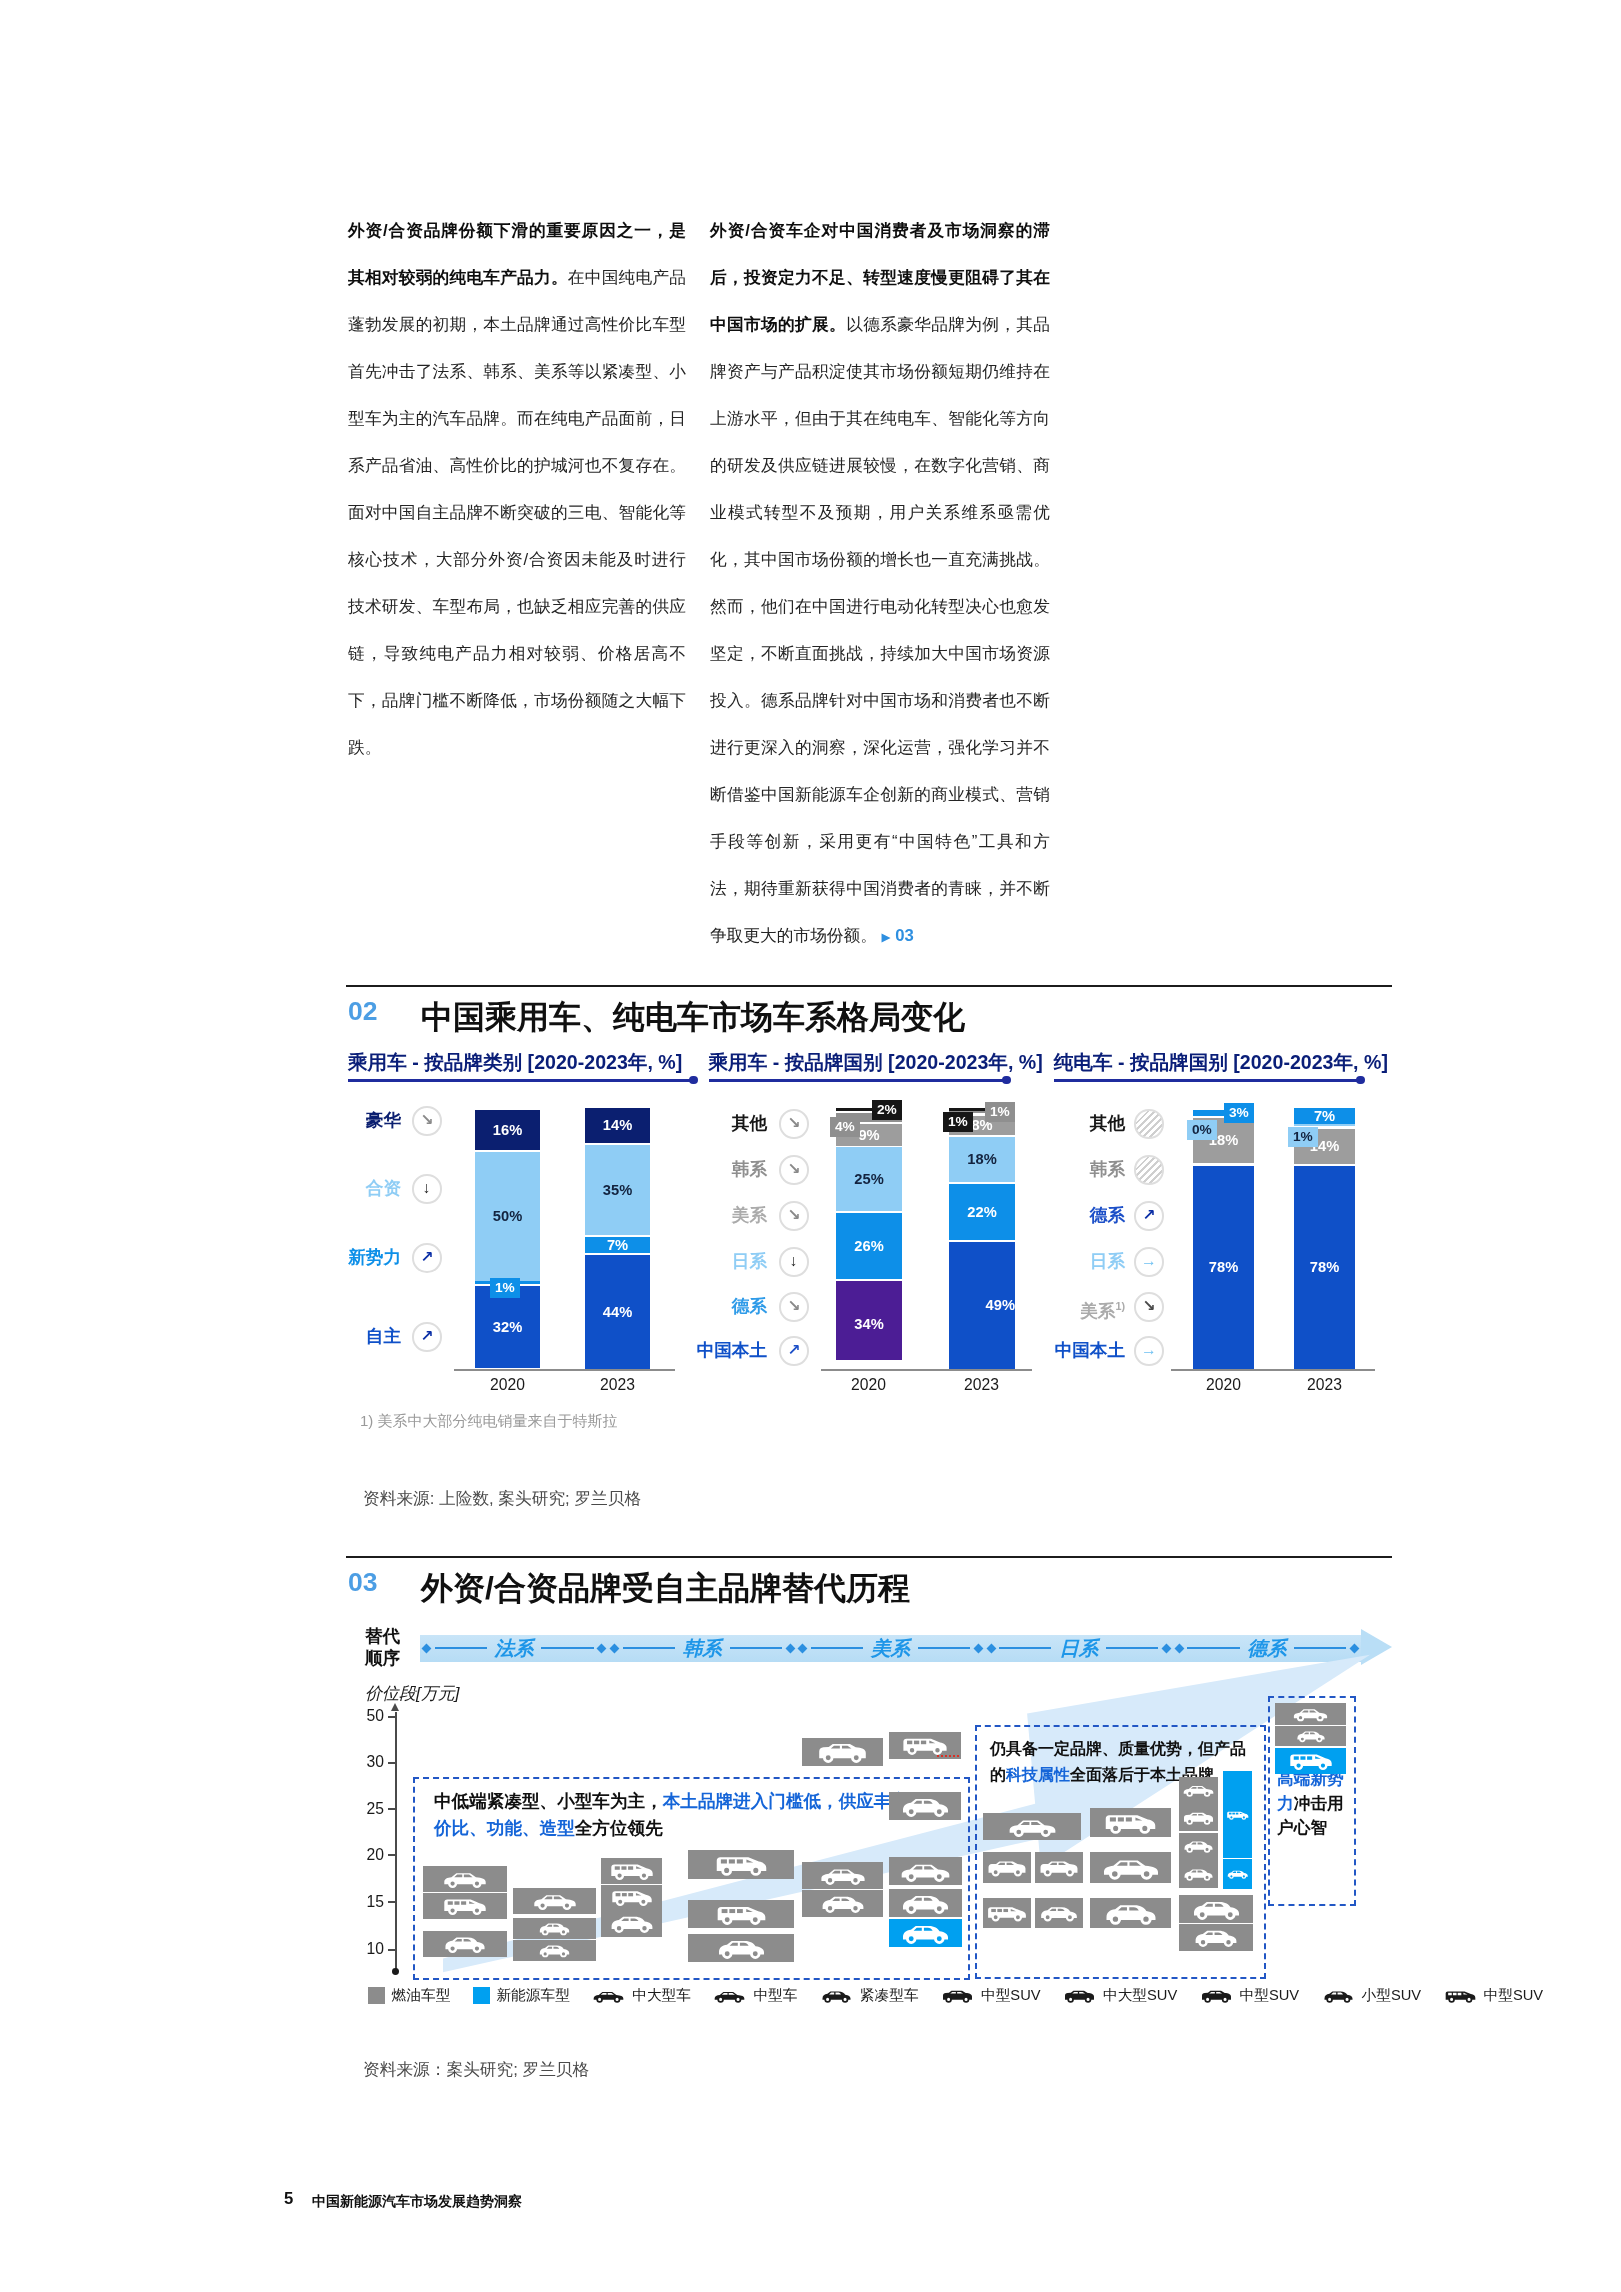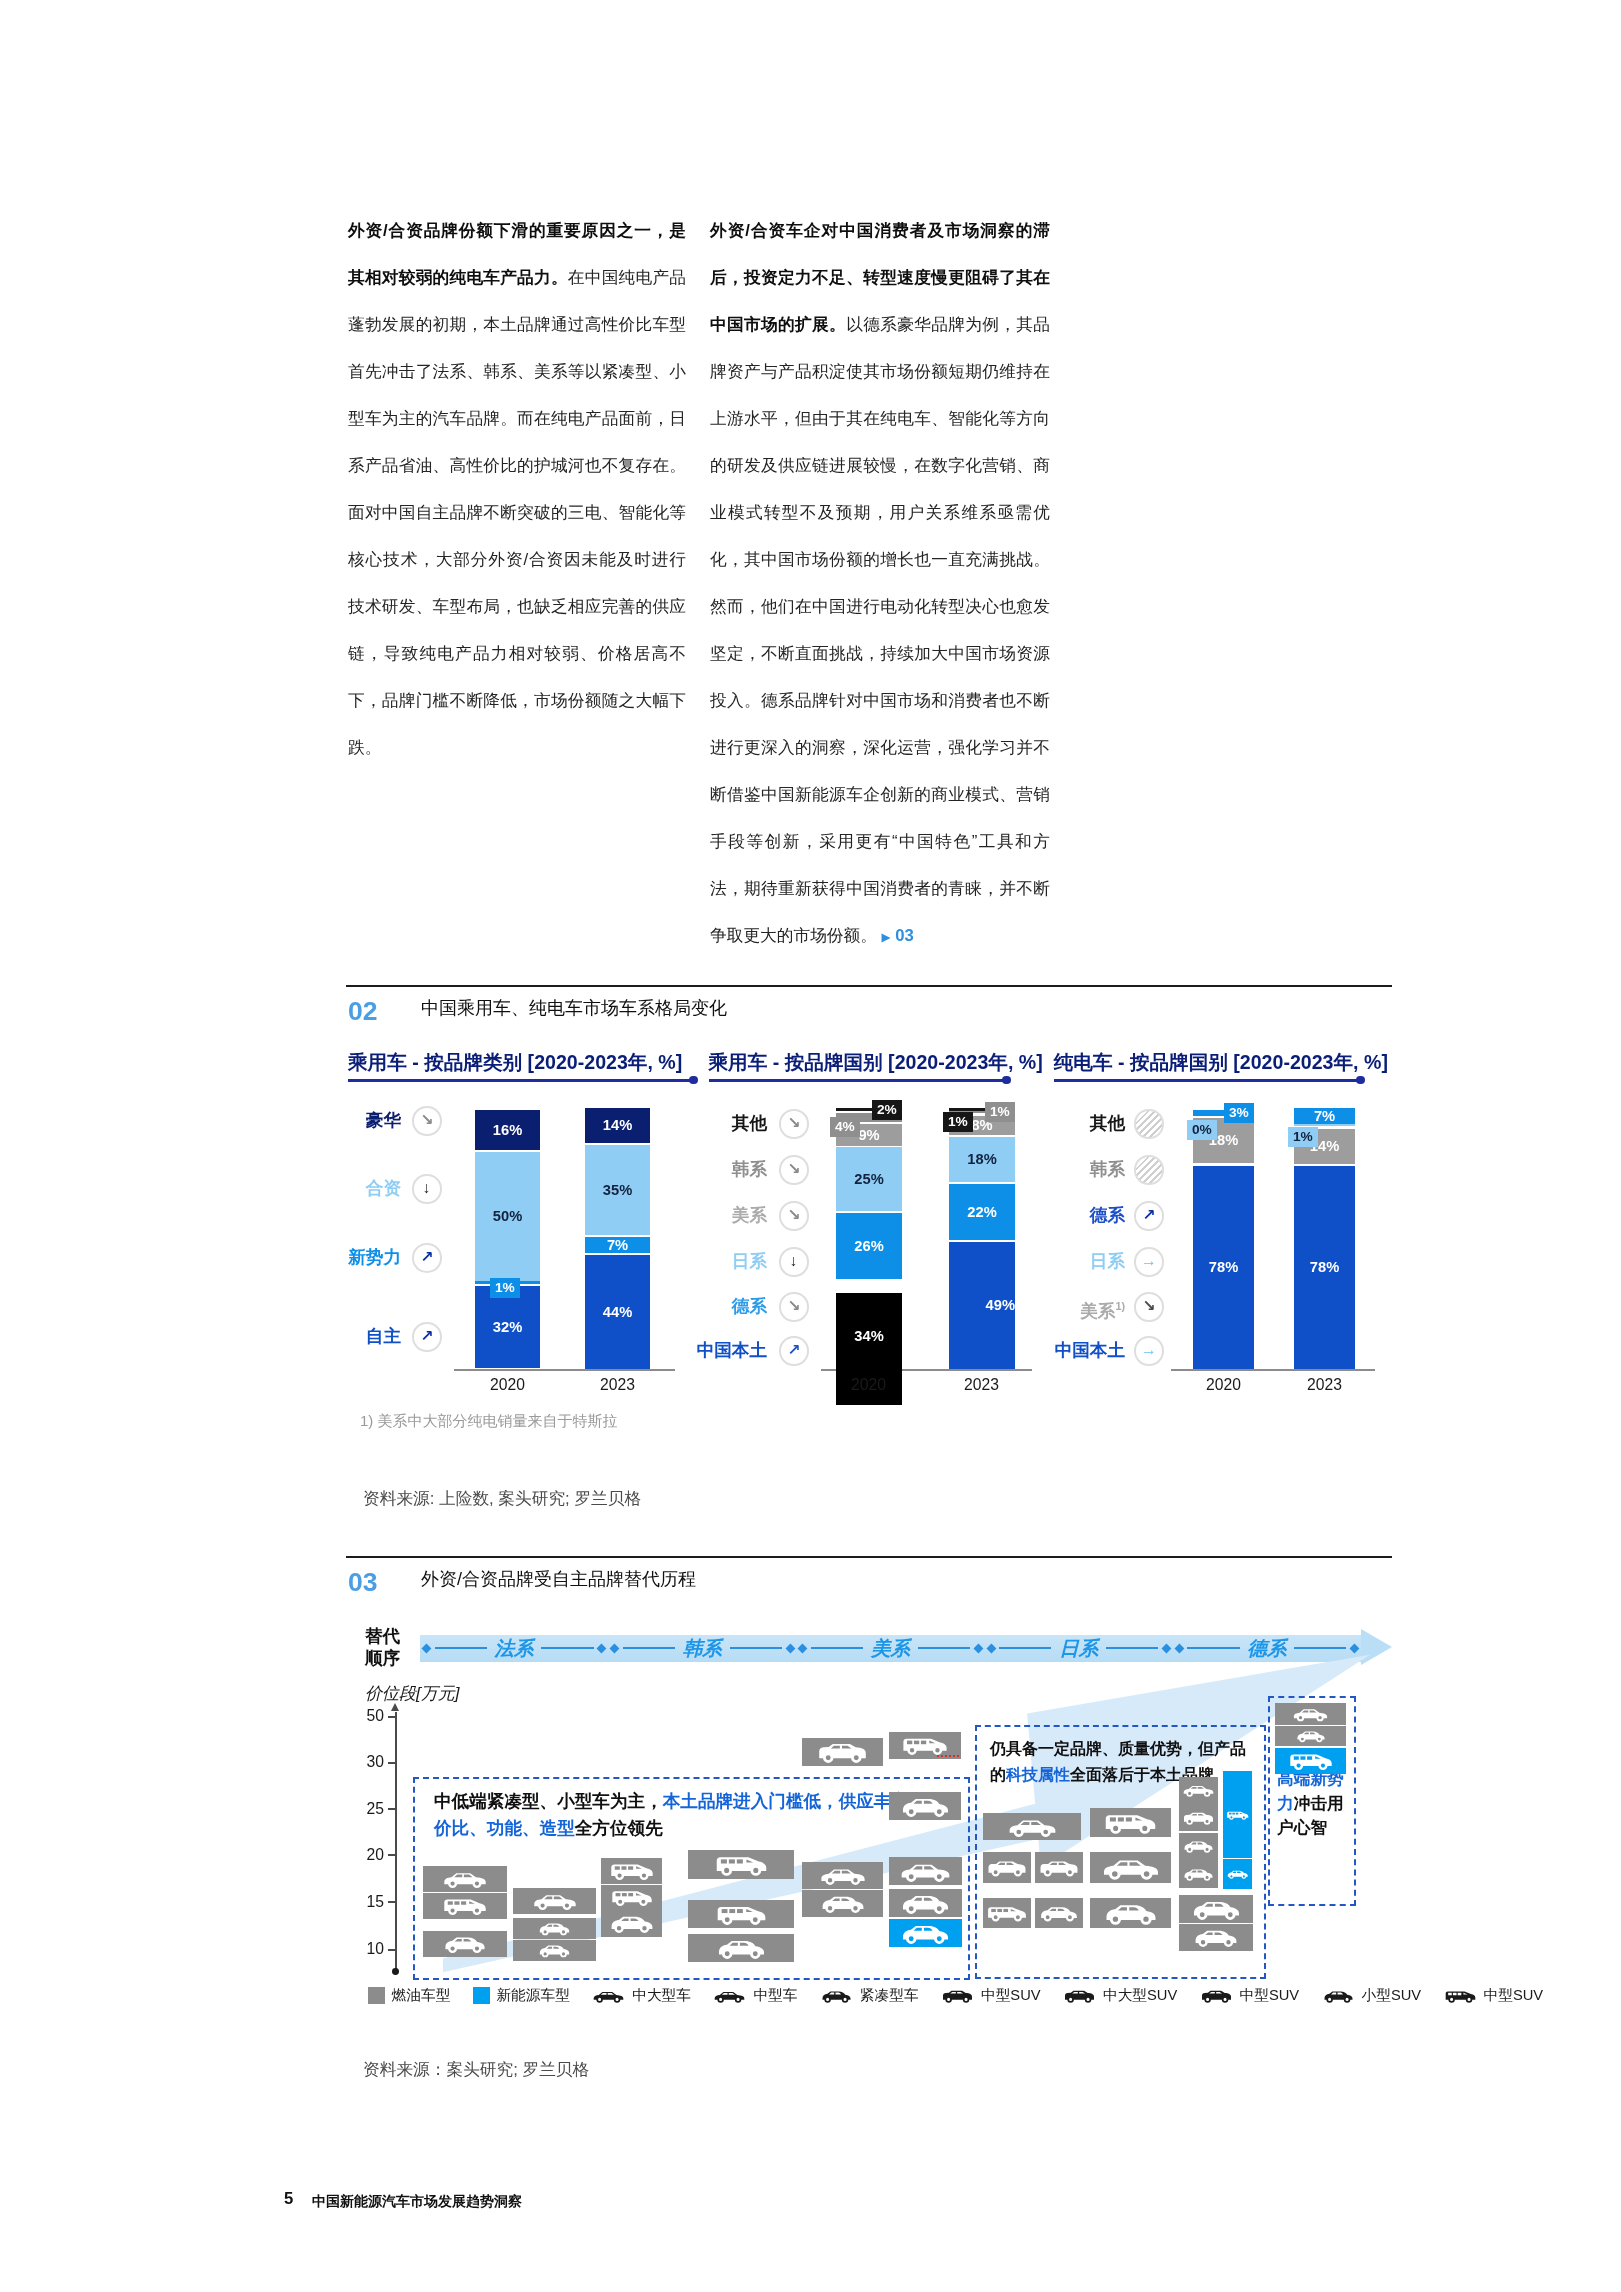--- a/index.html
+++ b/index.html
@@ -9,21 +9,21 @@
   
   .col{position:absolute;top:207px;width:338px;font-size:16.7px;line-height:47px;
        text-align:justify;color:#242424;}
   .col p{margin:0 0 9.8px 0;}
   .lead{font-weight:bold;color:#0e0e0e;}
   .ref{color:#2E8FE0;font-weight:bold;white-space:nowrap;}
   .ref .tri{font-size:11.8px;}
   
   .fig-rule{position:absolute;left:346px;width:1046px;height:2px;background:#1c1c1c;}
   .fig-no{position:absolute;font-size:26.5px;font-weight:bold;color:#4C9EE4;}
-  .fig-title{position:absolute;font-size:18px;font-weight:normal;color:#101010;}
+  .fig-title{position:absolute;font-size:32px;font-weight:bold;color:#101010;}
   .footnote{position:absolute;left:360px;top:1412px;font-size:15px;color:#9A9A9A;}
   .src{position:absolute;font-size:16.7px;color:#4A4A4A;}
   
   .panel{position:absolute;top:1049px;height:372px;}
   .p-title{position:absolute;top:0;font-size:19.6px;font-weight:bold;color:#0A1E78;white-space:nowrap;}
   .p-underline{position:absolute;top:30px;height:2.5px;background:#1F2C9E;}
   .p-underline i{position:absolute;right:-2px;top:-3.4px;width:8.8px;height:8.8px;border-radius:50%;background:#1F2C9E;}
   .lg-label{position:absolute;font-size:17.6px;font-weight:bold;text-align:right;line-height:25.5px;white-space:nowrap;}
   .lg-icon{position:absolute;width:25.5px;height:25.5px;border-radius:50%;border:2px solid #DEDEDE;
            background:#fff;text-align:center;line-height:23.5px;font-size:15.7px;font-weight:bold;}
@@ -120,21 +120,21 @@
         <div class="lg-icon" style="left: 93px; top: 106px; color: rgb(138, 138, 138);">↘</div>
         <div class="lg-label" style="left: 0px; width: 81px; top: 154px; color: rgb(171, 171, 171);">美系</div>
         <div class="lg-icon" style="left: 93px; top: 152px; color: rgb(138, 138, 138);">↘</div>
         <div class="lg-label" style="left: 0px; width: 81px; top: 200px; color: rgb(143, 205, 245);">日系</div>
         <div class="lg-icon" style="left: 93px; top: 198px; color: rgb(22, 22, 22);">↓</div>
         <div class="lg-label" style="left: 0px; width: 81px; top: 245px; color: rgb(47, 155, 232);">德系</div>
         <div class="lg-icon" style="left: 93px; top: 243px; color: rgb(138, 138, 138);">↘</div>
         <div class="lg-label" style="left: 0px; width: 81px; top: 289px; color: rgb(15, 80, 200);">中国本土</div>
         <div class="lg-icon" style="left: 93px; top: 287px; color: rgb(29, 80, 200);">↗</div>
         <div class="axis-line" style="left: 135px; width: 211px;"></div>
-        <div class="bar-seg" style="left: 150px; width: 66px; top: 244px; height: 112px; background: #000000; line-height: 87px; color: rgb(255, 255, 255);">34%</div>
+        <div class="bar-seg" style="left: 150px; width: 66px; top: 232px; height: 79px; background: #4c1d95; line-height: 87px; color: rgb(255, 255, 255);">34%</div>
         <div class="bar-seg" style="left: 150px; width: 66px; top: 164px; height: 66px; background: rgb(13, 143, 232); line-height: 66px; color: rgb(255, 255, 255);">26%</div>
         <div class="bar-seg" style="left: 150px; width: 66px; top: 98px; height: 64px; background: rgb(143, 205, 245); line-height: 64px; color: rgb(19, 35, 63);">25%</div>
         <div class="bar-seg" style="left: 150px; width: 66px; top: 75px; height: 22px; background: rgb(157, 157, 157); line-height: 22px; color: rgb(255, 255, 255);">9%</div>
         <div class="bar-seg" style="left: 150px; width: 66px; top: 64px; height: 8.5px; background: rgb(143, 143, 143);"></div>
         <div class="chip" style="background: rgb(143, 143, 143); color: rgb(255, 255, 255); left: 144px; top: 68px;">4%</div>
         <div class="bar-seg" style="left: 150px; width: 66px; top: 59px; height: 3.4px; background: rgb(22, 22, 22);"></div>
         <div class="chip" style="background: rgb(22, 22, 22); color: rgb(255, 255, 255); left: 186px; top: 51px;">2%</div>
         <div class="cat" style="left: 153px; width: 59px;">2020</div>
         <div class="bar-seg" style="left: 263px; width: 66px; top: 193px; height: 127px; background: rgb(15, 80, 200); line-height: 127px; color: rgb(255, 255, 255); text-align: right;">49%</div>
         <div class="bar-seg" style="left: 263px; width: 66px; top: 135px; height: 56px; background: rgb(13, 143, 232); line-height: 56px; color: rgb(255, 255, 255);">22%</div>

